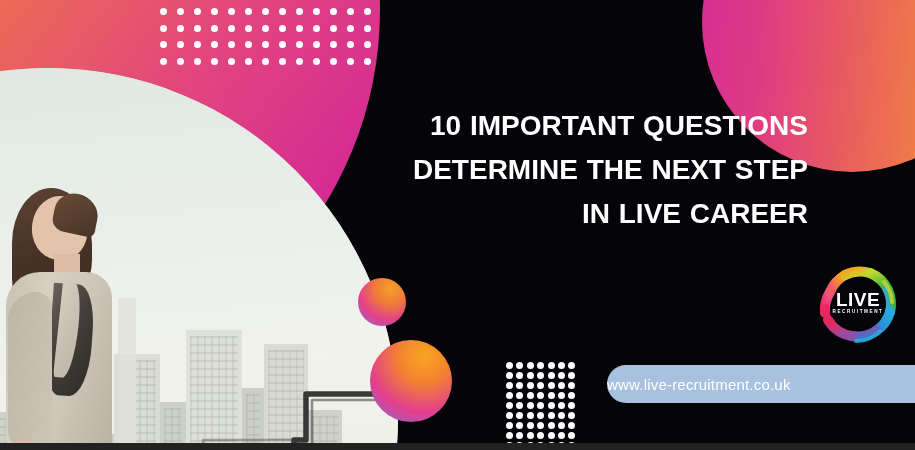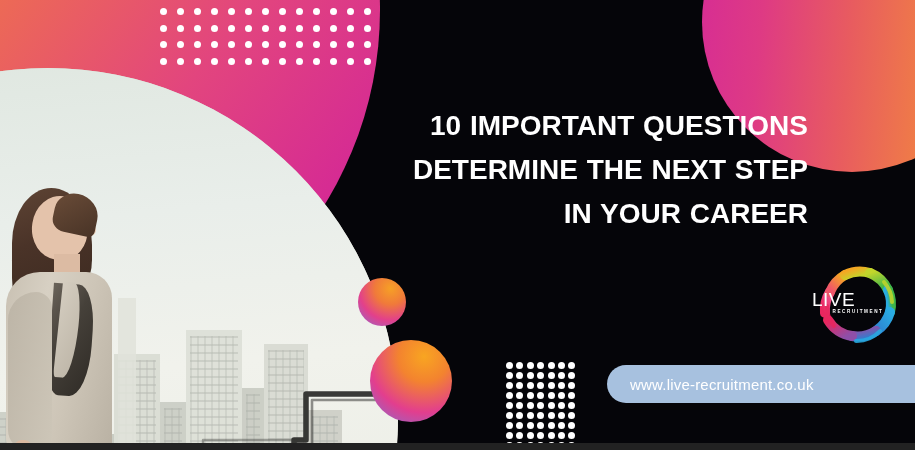--- a/index.html
+++ b/index.html
@@ -163,22 +163,22 @@
   }
   .headline .ln{ display:block; white-space:nowrap; }
 
   
   .logo{
     position:absolute; left:812px; top:258px; width:92px; height:92px;
   }
   .logo svg{ display:block; }
   .logo-text{
     position:absolute; left:0; top:32px; width:92px;
-    color:#fff;
-    font-weight:normal; font-size:19px; line-height:19px;
+    text-align:center; color:#fff;
+    font-weight:bold; font-size:19px; line-height:19px;
     letter-spacing:.5px;
   }
   .logo-sub{
     position:absolute; left:0; top:51px; width:92px;
     text-align:center; color:#fff;
     font-weight:bold; font-size:4.6px; line-height:6px;
     letter-spacing:1.6px;
   }
 
   
@@ -186,21 +186,20 @@
     position:absolute; left:607px; top:365px;
     width:330px; height:38px;
     background:#A7C1DF;
     border-radius:19px;
     display:flex; align-items:center;
   }
   .url-pill span{
     color:#ffffff;
     font-size:15px;
     letter-spacing:.2px;
-    margin-left:23px;
   }
 </style>
 </head>
 <body>
 
 <div class="stage">
 
   <div class="tl-blob"></div>
 
   <div class="tr-blob"></div>
@@ -393,21 +392,21 @@
       <span style="left: 20.8px; top: 80px;"></span>
       <span style="left: 31.2px; top: 80px;"></span>
       <span style="left: 41.6px; top: 80px;"></span>
       <span style="left: 52px; top: 80px;"></span>
       <span style="left: 62.4px; top: 80px;"></span>
     </div>
 
   <div class="headline" id="headline">
       <span class="ln">10 IMPORTANT QUESTIONS</span>
       <span class="ln">DETERMINE THE NEXT STEP</span>
-      <span class="ln">IN YOUR CAREER</span>
+      <span class="ln">IN LIVE CAREER</span>
     </div>
 
   <div class="logo">
     <svg width="92" height="92" viewBox="0 0 92 92">
       <defs>
         <linearGradient id="g1" x1="0" y1="1" x2="0.4" y2="0">
           <stop offset="0" stop-color="#E8275F"></stop>
             <stop offset="1" stop-color="#F04E8A"></stop>
         </linearGradient>
         <linearGradient id="g2" x1="0" y1="0.8" x2="0.7" y2="0">

